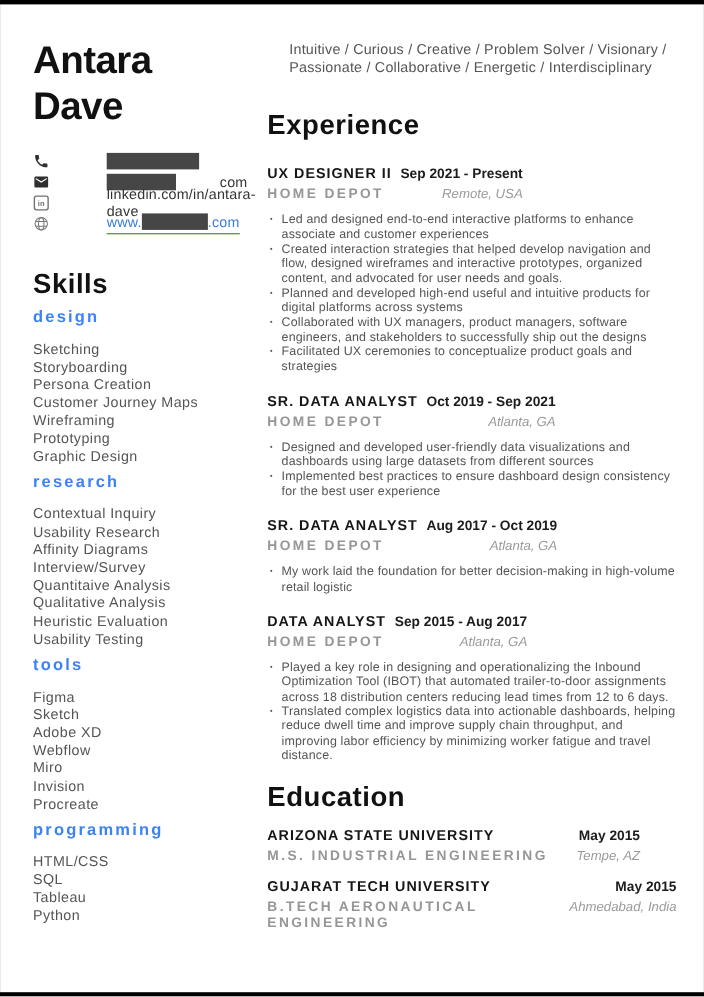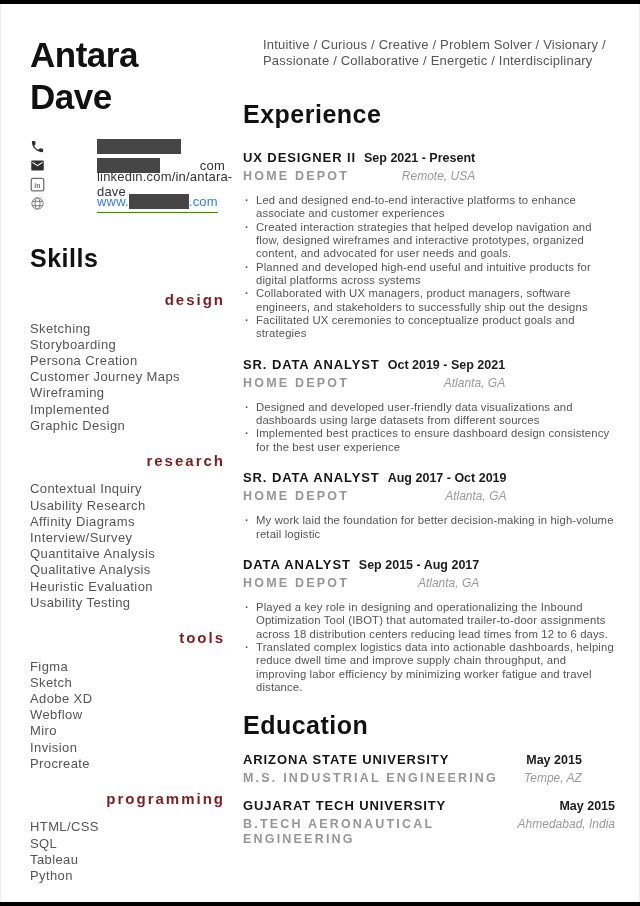--- a/index.html
+++ b/index.html
@@ -22,21 +22,21 @@
   .contact { margin-top:20px; }
   .contact-row { display:flex; align-items:center; margin-bottom:3px; height:16px; font-size:13px; color:#333; letter-spacing:0.2px;gap:40px; }
   .contact-row .cicon { width:15px; height:15px; margin-right:12px; flex:0 0 15px; display:flex; align-items:center; justify-content:center; }
   .redact { display:inline-block; background:#464646; height:15px; }
   .redact.phone { width:84px; }
   .redact.email { width:113px; }
   .redact.web { width:60px; height:15px; }
   .weblink { display:inline-flex; align-items:flex-end; color:#3b7cd6; border-bottom:1px solid #4d7c0f; padding-bottom:3px; text-decoration:none; cursor:pointer; }
 
   .skills-heading { margin-top:32px; font-size:25px; font-weight:800; letter-spacing:0.5px; line-height:1.2; color:#111; }
-  .skill-group-label { margin-top:19px; font-size:15px; font-weight:800; letter-spacing:2px; line-height:1.1; color:#7f1d1d;text-align:right; }
+  .skill-group-label { margin-top:8px; font-size:15px; font-weight:800; letter-spacing:2px; line-height:1.1; color:#3b82f6; }
   .skill-list { list-style:none; margin-top:12px; }
   .skill-item { font-size:13px; line-height:16.2px; color:#555; letter-spacing:0.4px; }
 
   
   .tagline { margin-top:37px; margin-left:20px; width:352px; font-size:13px; line-height:16px; color:#555; letter-spacing:0.2px; }
 
   .section-heading { font-size:25px; font-weight:800; letter-spacing:0.5px; line-height:1.2; color:#111; }
   .experience-heading { margin-top:30px; }
   .jobs { margin-top:21px; }
 
@@ -123,21 +123,21 @@
 
     <div id="skills-groups">
         <div class="skill-group">
           <div class="skill-group-label">design</div>
           <ul class="skill-list">
             <li class="skill-item">Sketching</li>
             <li class="skill-item">Storyboarding</li>
             <li class="skill-item">Persona Creation</li>
             <li class="skill-item">Customer Journey Maps</li>
             <li class="skill-item">Wireframing</li>
-            <li class="skill-item">Implemented</li>
+            <li class="skill-item">Prototyping</li>
             <li class="skill-item">Graphic Design</li>
           </ul>
         </div>
         <div class="skill-group">
           <div class="skill-group-label">research</div>
           <ul class="skill-list">
             <li class="skill-item">Contextual Inquiry</li>
             <li class="skill-item">Usability Research</li>
             <li class="skill-item">Affinity Diagrams</li>
             <li class="skill-item">Interview/Survey</li>

